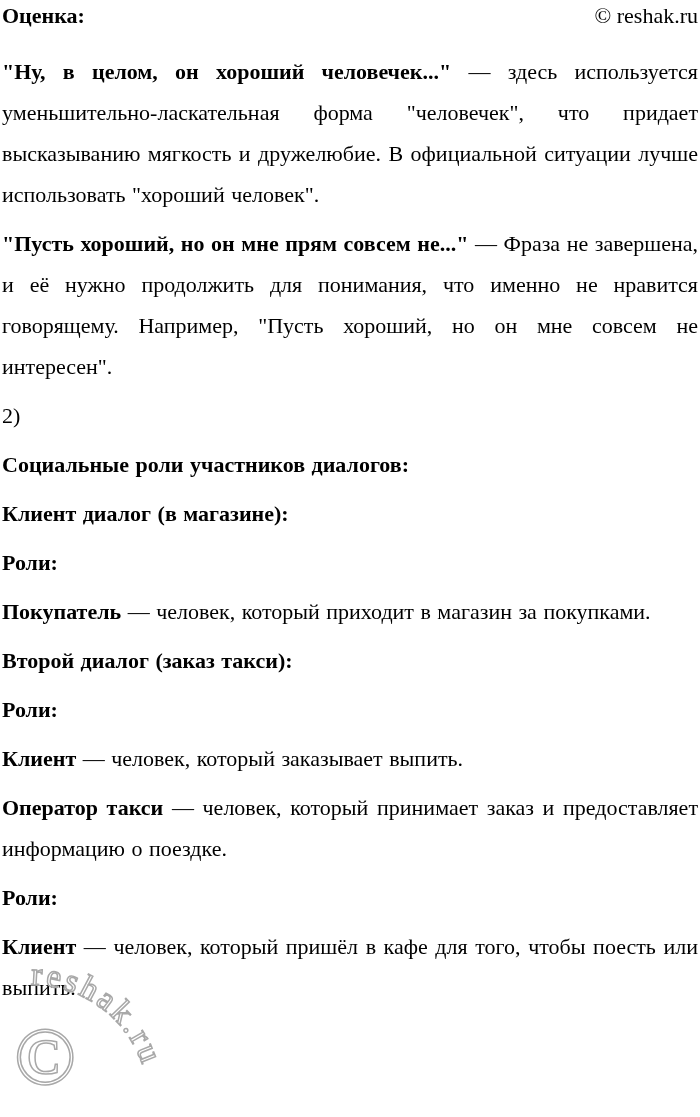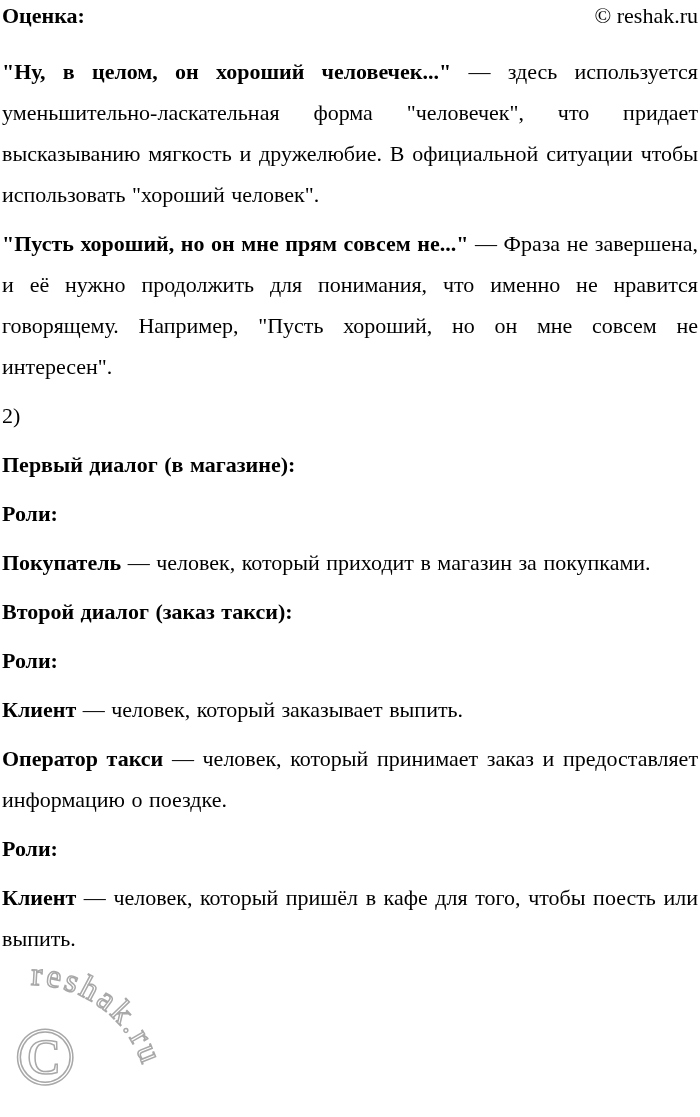--- a/index.html
+++ b/index.html
@@ -70,24 +70,25 @@
 </style>
 </head>
 <body>
 
 <div class="page">
   <div class="header-row">
     <span class="h-title">Оценка:</span>
     <span class="h-copy">© reshak.ru</span>
   </div>
   <div id="paragraphs">
-      <p class="para"><b>"Ну, в целом, он хороший человечек..."</b><span> — здесь используется уменьшительно-ласкательная форма "человечек", что придает высказыванию мягкость и дружелюбие. В официальной ситуации чтобы использовать "хороший человек".</span></p>
+      <p class="para"><b>"Ну, в целом, он хороший человечек..."</b><span> — здесь используется уменьшительно-ласкательная форма "человечек", что придает высказыванию мягкость и дружелюбие. В официальной ситуации лучше использовать "хороший человек".</span></p>
       <p class="para"><b>"Пусть хороший, но он мне прям совсем не..."</b><span> — Фраза не завершена, и её нужно продолжить для понимания, что именно не нравится говорящему. Например, "Пусть хороший, но он мне совсем не интересен".</span></p>
       <p class="para"><span>2)</span></p>
-      <p class="para"><b>Первый диалог (в магазине):</b></p>
+      <p class="para"><b>Социальные роли участников диалогов:</b></p>
+      <p class="para"><b>Клиент диалог (в магазине):</b></p>
       <p class="para"><b>Роли:</b></p>
       <p class="para"><b>Покупатель</b><span> — человек, который приходит в магазин за покупками.</span></p>
       <p class="para"><b>Второй диалог (заказ такси):</b></p>
       <p class="para"><b>Роли:</b></p>
       <p class="para"><b>Клиент</b><span> — человек, который заказывает выпить.</span></p>
       <p class="para"><b>Оператор такси</b><span> — человек, который принимает заказ и предоставляет информацию о поездке.</span></p>
       <p class="para"><b>Роли:</b></p>
       <p class="para"><b>Клиент</b><span> — человек, который пришёл в кафе для того, чтобы поесть или выпить.</span></p>
     </div>
 </div>

